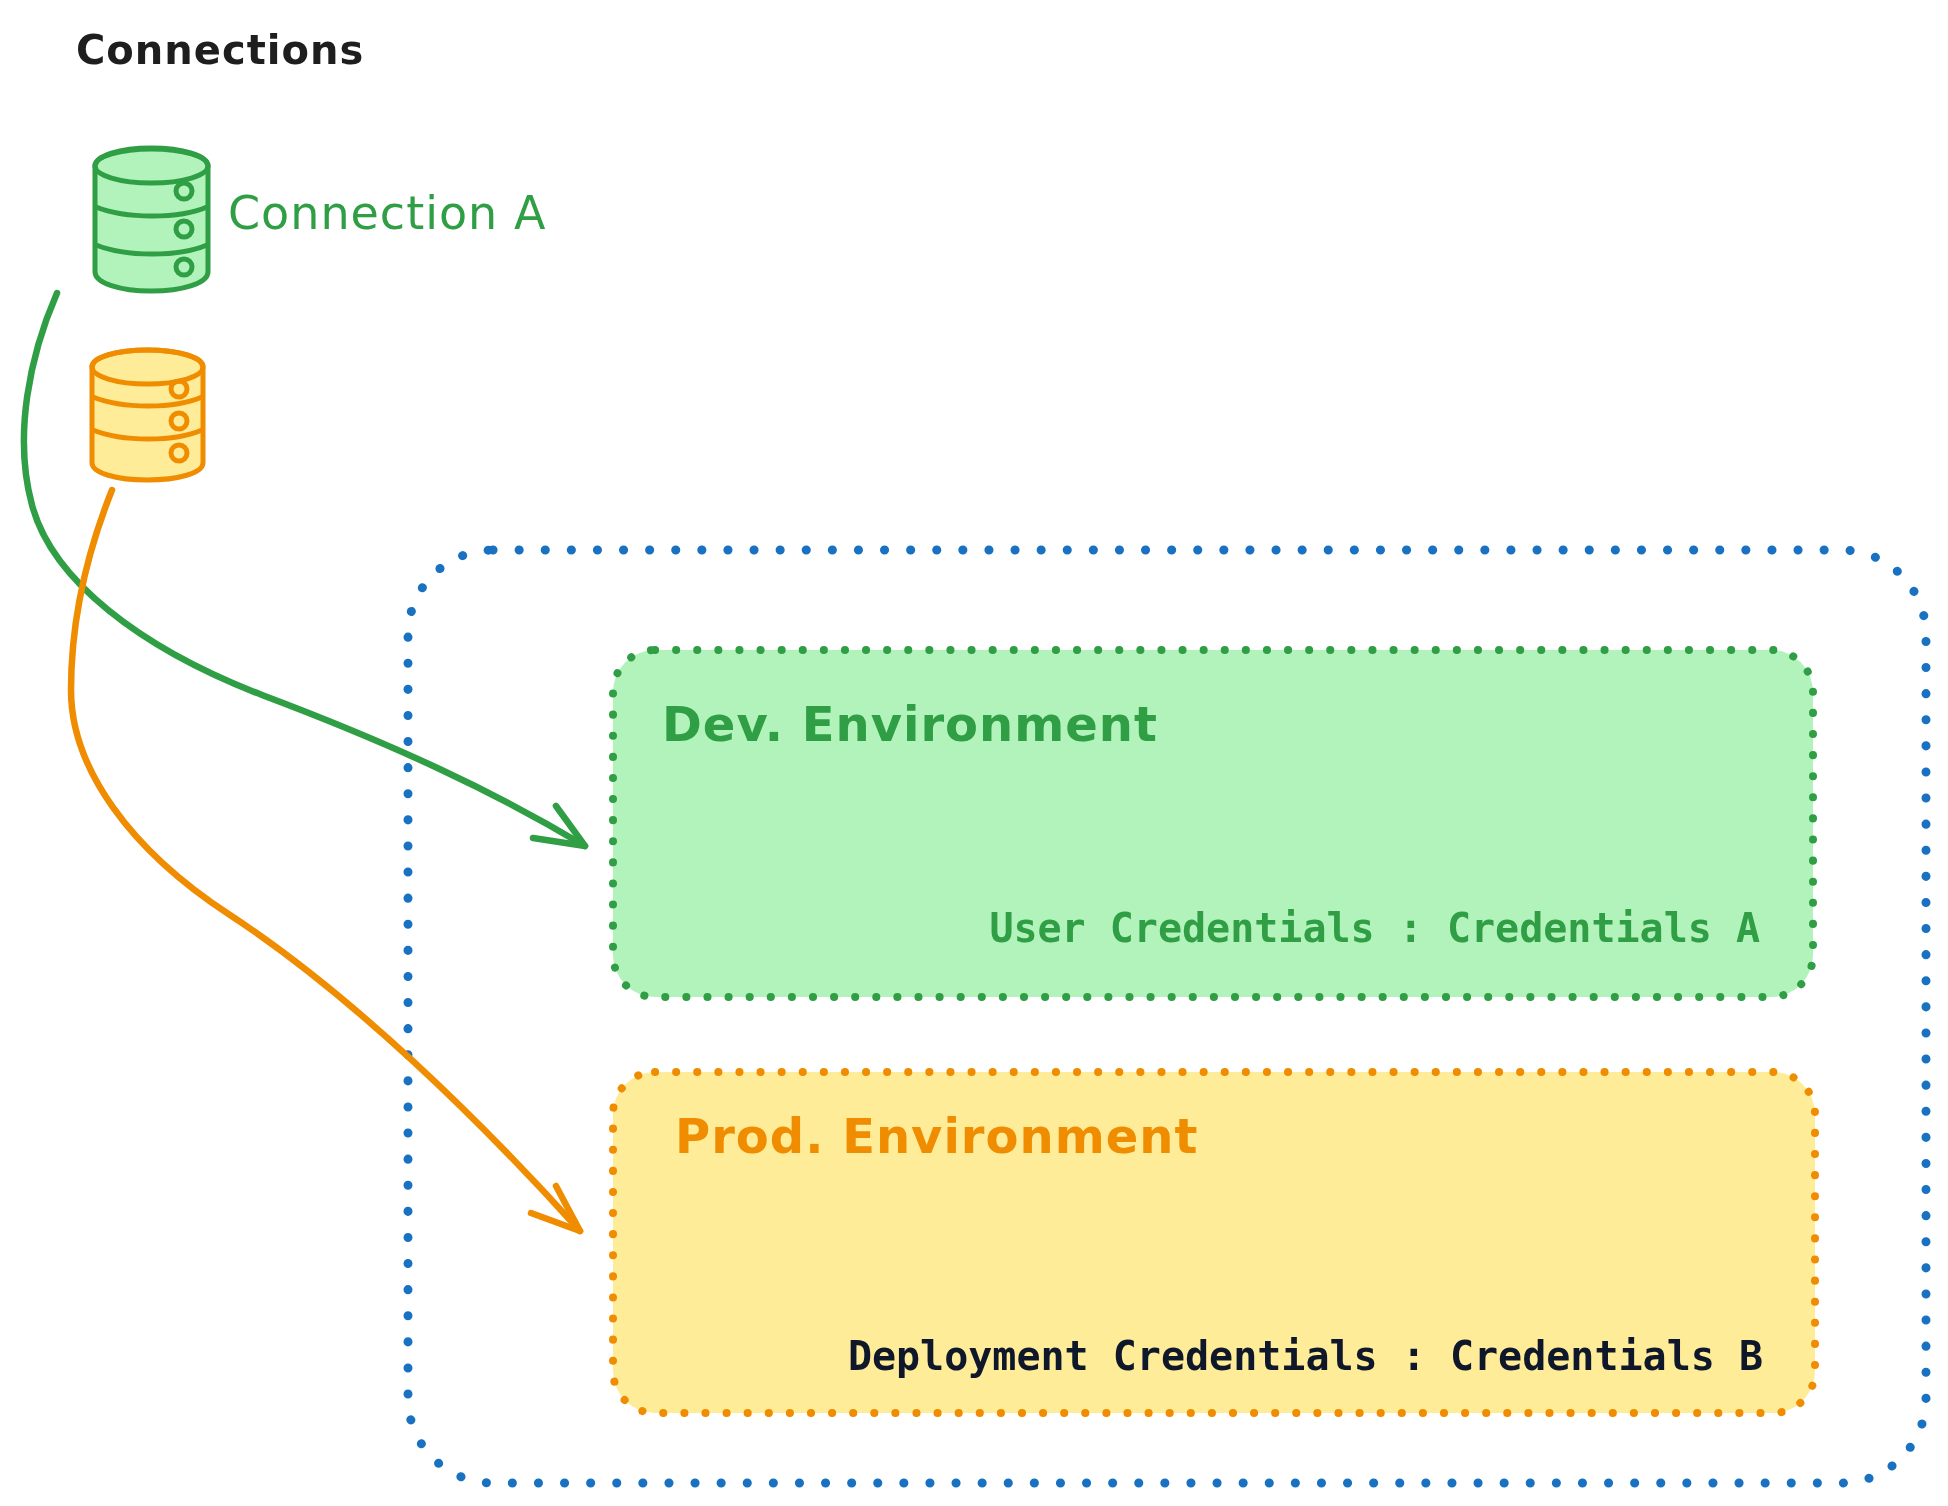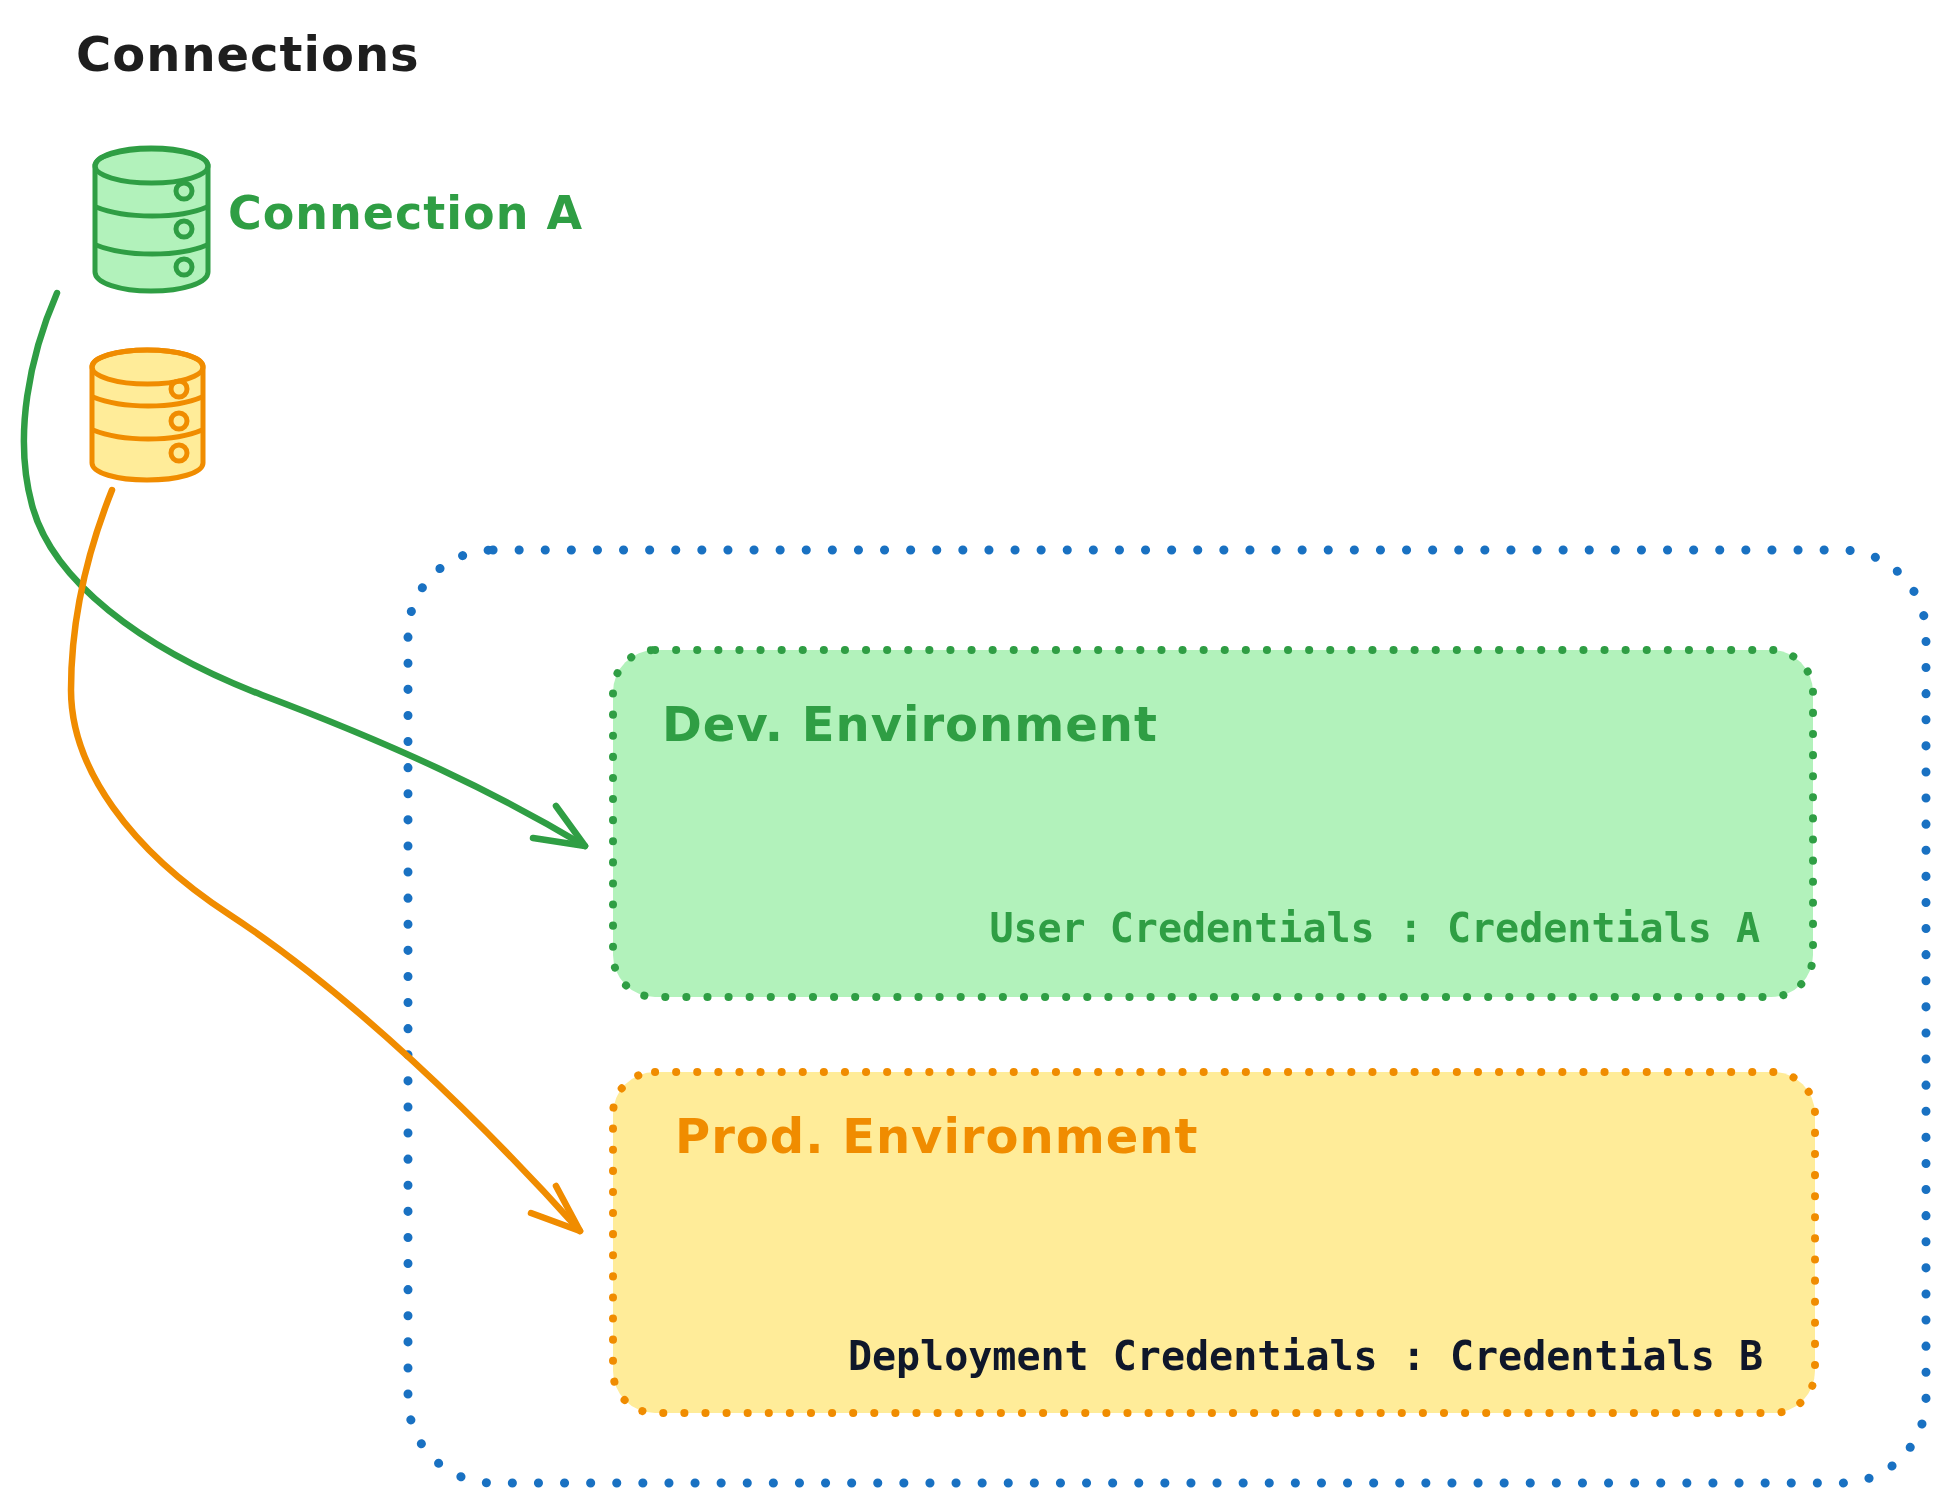--- a/index.html
+++ b/index.html
@@ -7,23 +7,23 @@
     position:relative;
     width:1948px;height:1506px;
     background:#ffffff;
     overflow:hidden;
     font-family:"DejaVu Sans", sans-serif;
   }
   .shapes{position:absolute;inset:0;}
   .label{position:absolute;white-space:nowrap;line-height:1;}
   .diagram-title{
     left:76px;top:30px;
-    font-size:48px;font-weight:700;color:#1e1e1e;letter-spacing:1px;
+    font-size:40px;font-weight:700;color:#1e1e1e;letter-spacing:1px;
   }
-  .conn-label{font-size:46px;font-weight:700;letter-spacing:1px;}
+  .conn-label{font-size:46px;font-weight:400;letter-spacing:1px;}
   .conn-a{left:228px;top:190px;color:#2f9e44;}
   .conn-b{left:224px;top:386px;color:#f08c00;}
   .project-title{
     left:1540px;top:420px;
     font-size:60px;font-weight:700;color:#1971c2;letter-spacing:2px;
   }
   .env-title{font-size:48px;font-weight:700;letter-spacing:1px;}
   .dev-title{left:662px;top:700px;color:#2f9e44;}
   .prod-title{left:675px;top:1112px;color:#f08c00;}
   .cred{

